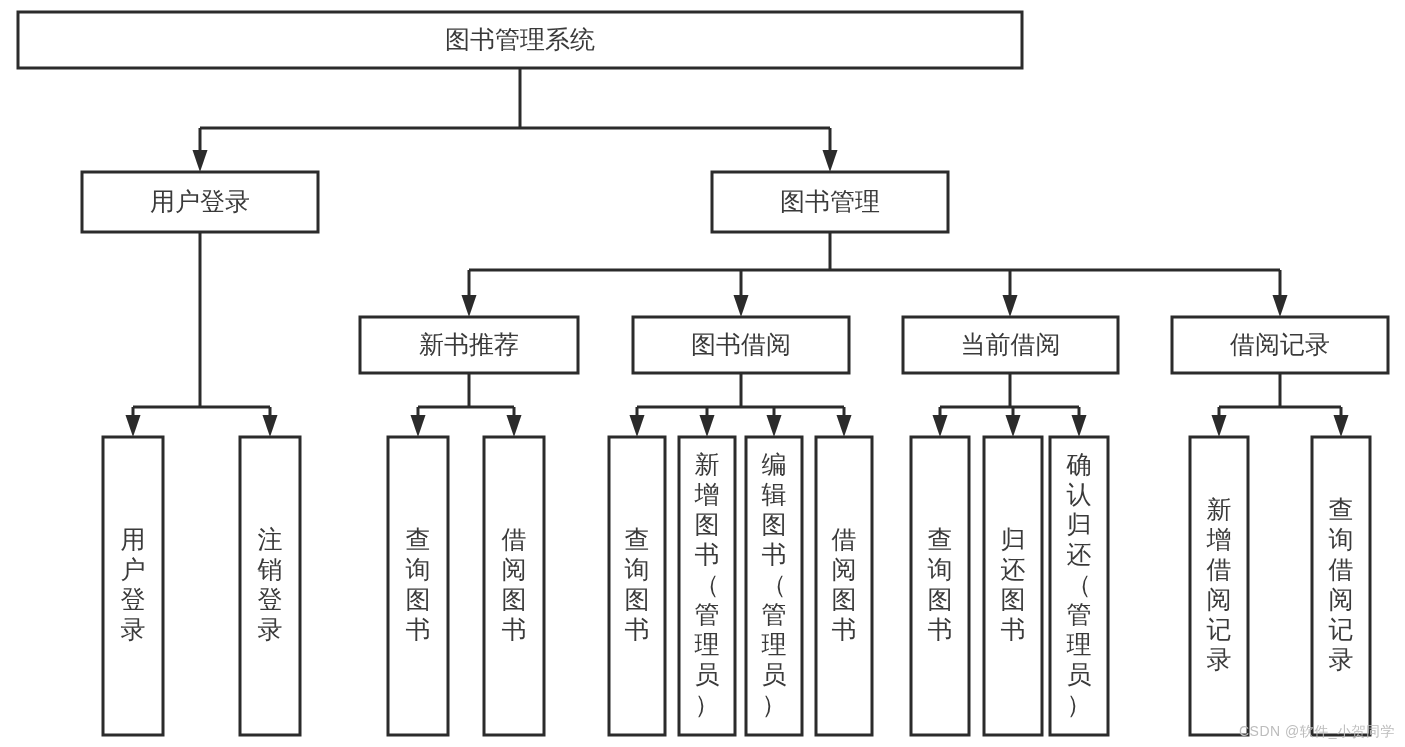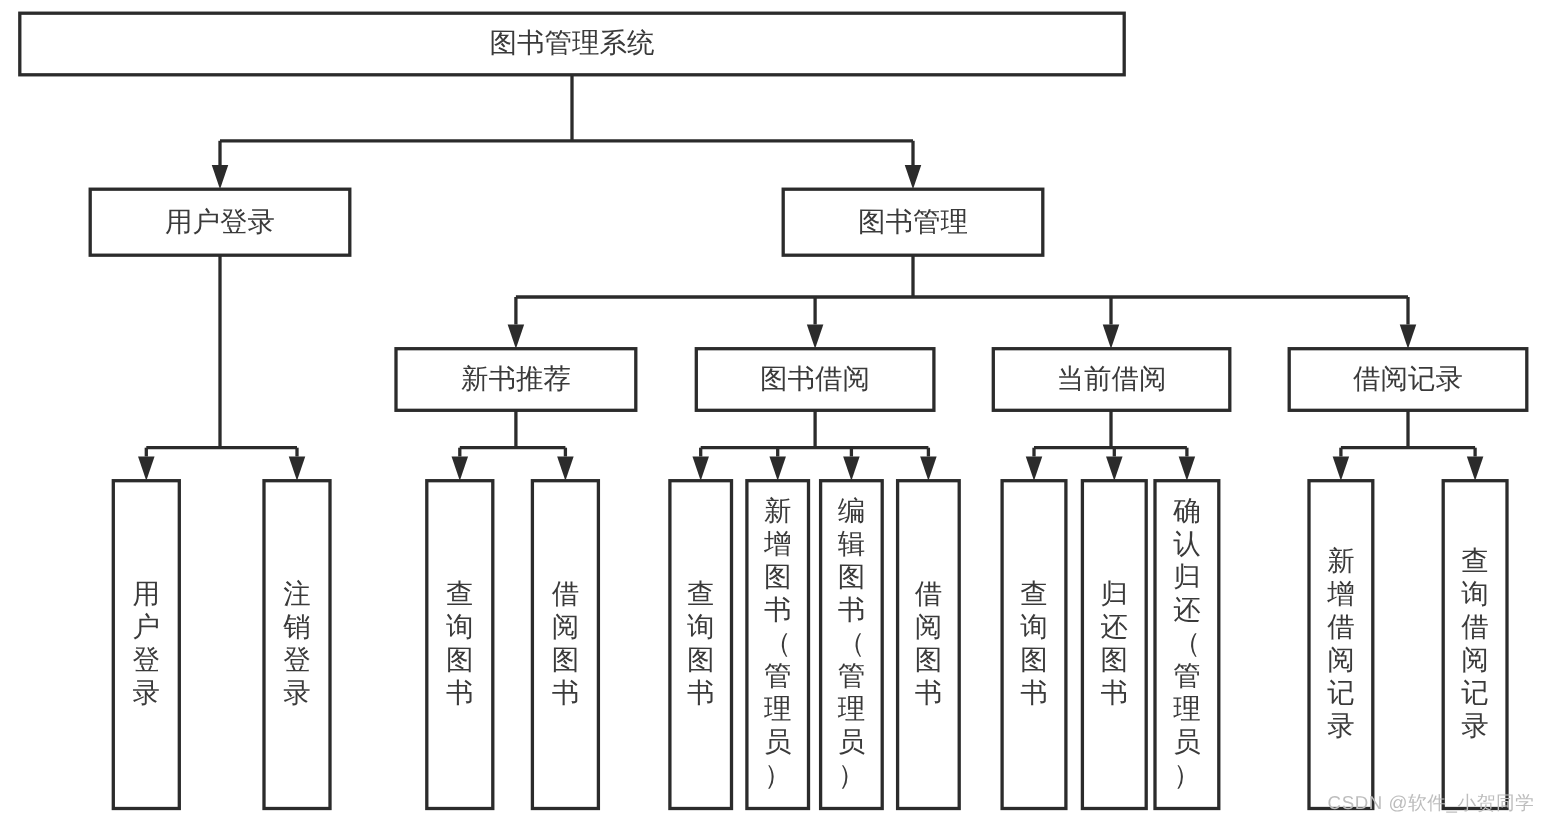--- a/index.html
+++ b/index.html
@@ -19,21 +19,21 @@
     font-family:"Liberation Sans","DejaVu Sans",sans-serif;
     text-anchor:middle;
     dominant-baseline:middle;
   }
   .label-h{font-size:25px;}
   .label-v{font-size:25px;}
   .watermark{
     position:absolute;
     right:10px;
     bottom:6px;
-    font-size:17px;
+    font-size:14px;
     color:#bdbdbd;
     font-family:"Liberation Sans","DejaVu Sans",sans-serif;
     white-space:nowrap;
     letter-spacing:0.5px;
   }
 </style>
 </head>
 <body>
 
 <div id="diagram-root">

